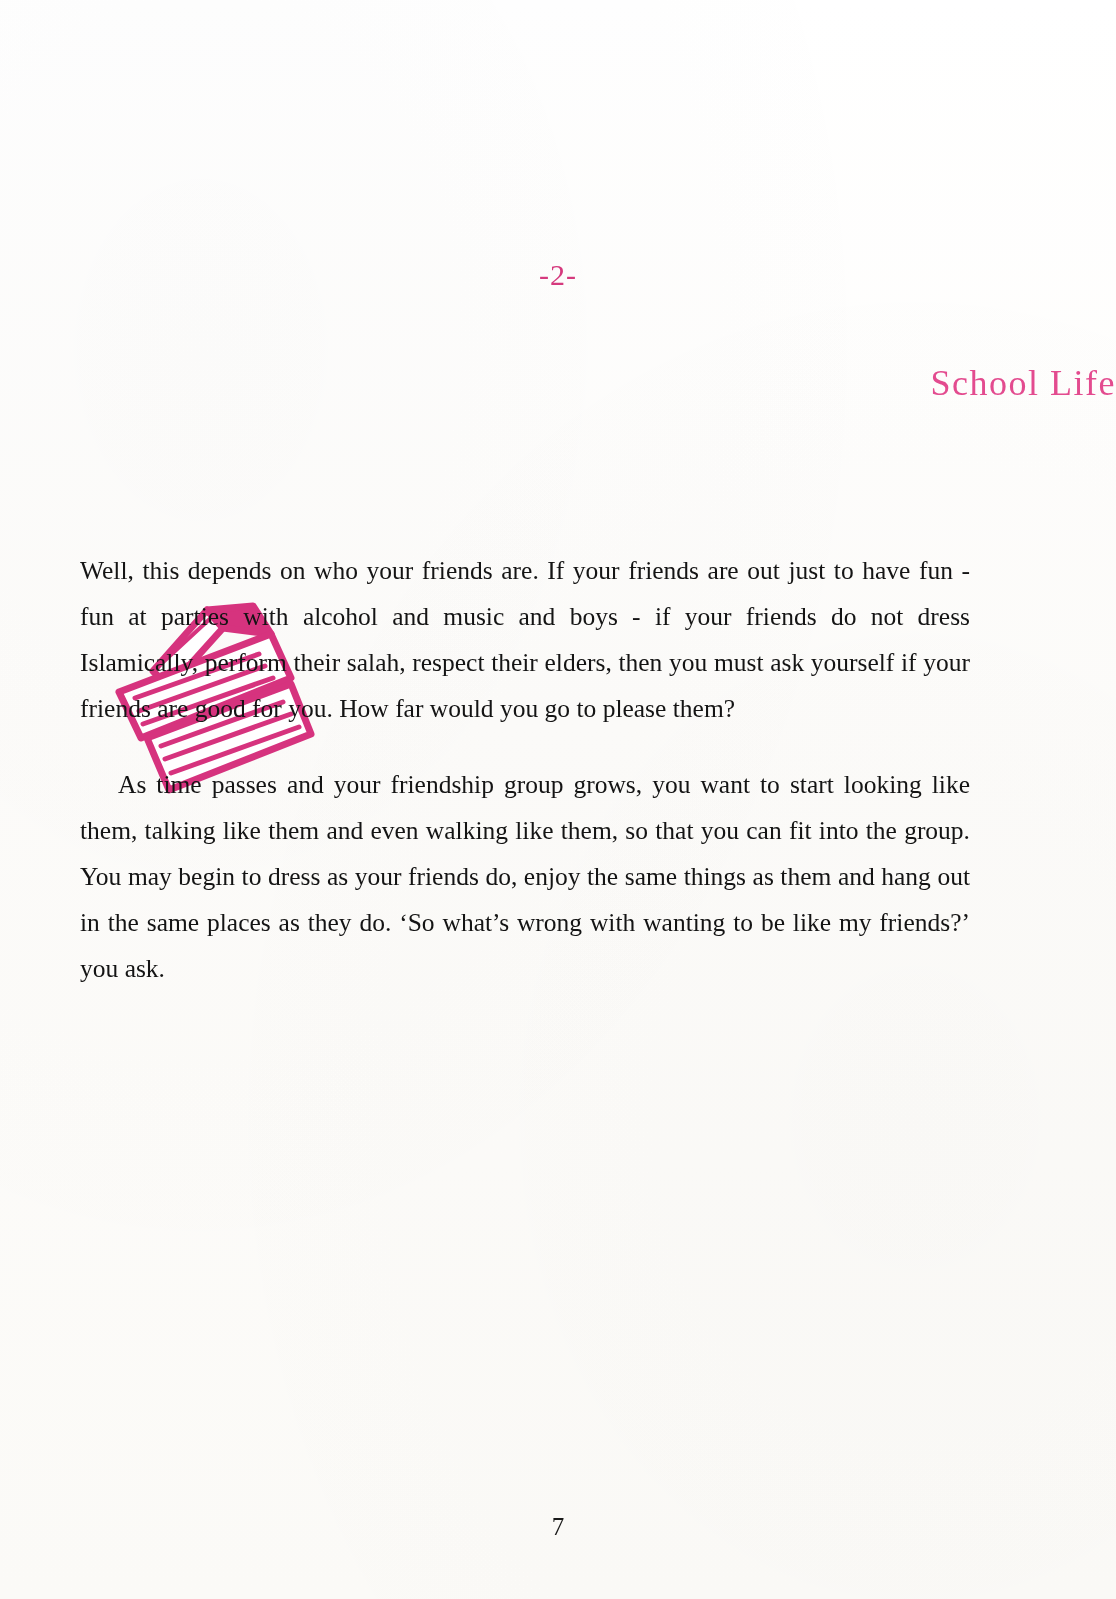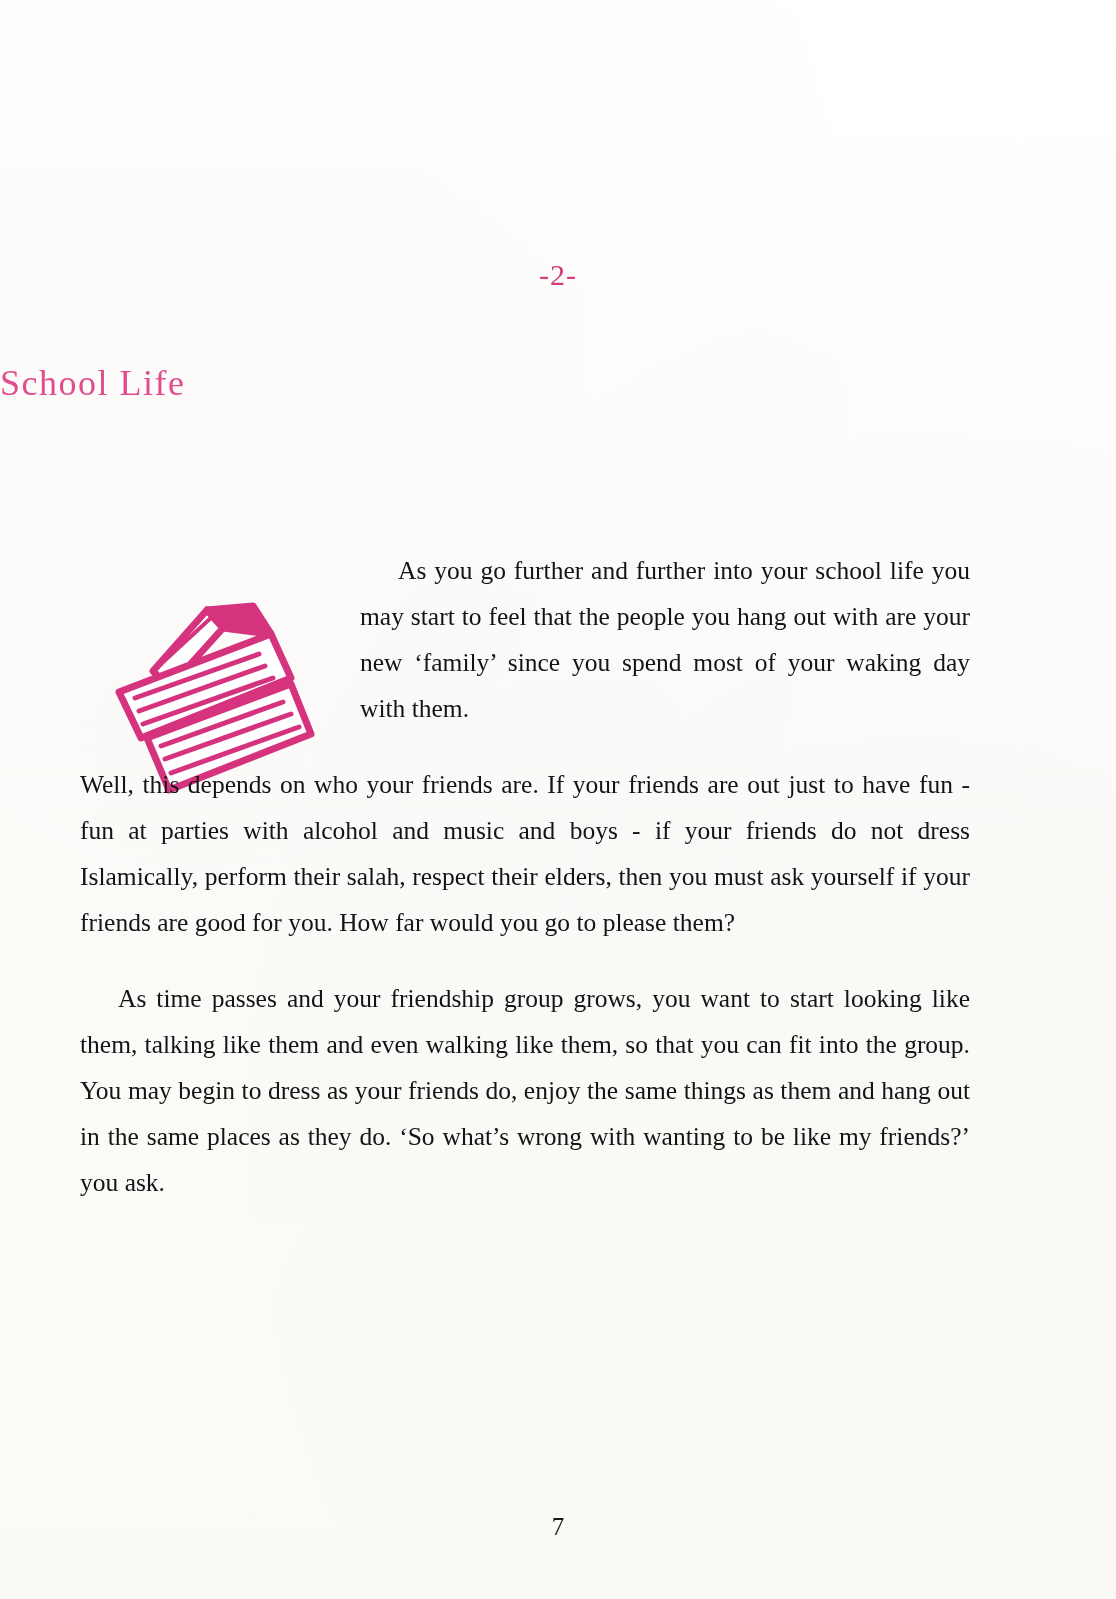--- a/index.html
+++ b/index.html
@@ -39,21 +39,21 @@
     font-size: 30px;
     color: #d53a7e;
     font-family: "Liberation Serif", serif;
     letter-spacing: 1px;
   }
   .chapter-title {
     position: absolute;
     top: 362px;
     left: 0;
     width: 1116px;
-    text-align: left;
+    text-align: right;
     font-size: 36px;
     color: #e34b8f;
     font-family: "Liberation Serif", serif;
     letter-spacing: 1.5px;
   }
   .illustration {
     position: absolute;
     left: 95px;
     top: 588px;
     width: 235px;
@@ -120,19 +120,18 @@
 
         <path d="M52 150 L196 96 L216 146 L74 202 Z" fill="#ffffff"></path>
         <path d="M66 158 L188 114" stroke-width="5"></path>
         <path d="M70 171 L196 126" stroke-width="5"></path>
         <path d="M76 185 L204 139" stroke-width="5"></path>
       </g>
     </svg>
   </div>
 
   <div class="body-text">
-    <p class="para indent-wrap hang">As you go further and further into your school life you may start to feel that the people you hang out with are your new ‘family’ since you spend most of your waking day with them.</p>
     <p class="para">Well, this depends on who your friends are. If your friends are out just to have fun - fun at parties with alcohol and music and boys - if your friends do not dress Islamically, perform their salah, respect their elders, then you must ask yourself if your friends are good for you. How far would you go to please them?</p>
     <p class="para hang">As time passes and your friendship group grows, you want to start looking like them, talking like them and even walking like them, so that you can fit into the group. You may begin to dress as your friends do, enjoy the same things as them and hang out in the same places as they do. ‘So what’s wrong with wanting to be like my friends?’ you ask.</p>
   </div>
 
   <div class="page-number">7</div>
 </div>
 
 </body></html>

